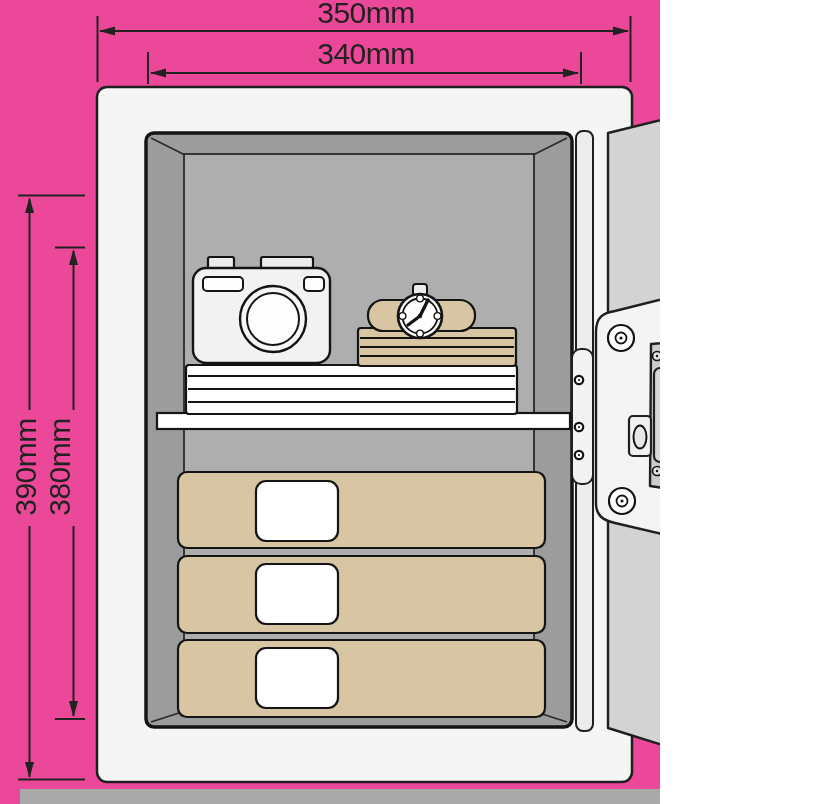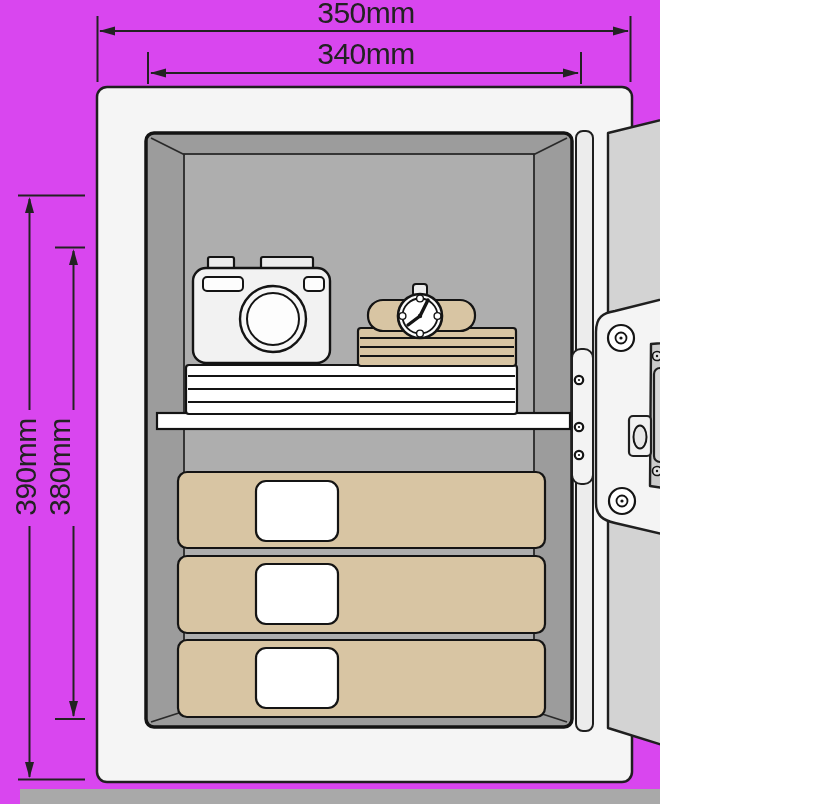--- a/index.html
+++ b/index.html
@@ -1,19 +1,19 @@
 <!DOCTYPE html>
 <html><head>
 <meta charset="utf-8">
 <style>
   html,body{margin:0;padding:0;background:#ffffff;}
   .stage{
     position:relative;
     width:660px;height:804px;
-    background:#d946ef;
+    background:#ec4899;
     font-family:"Liberation Sans", sans-serif;
     overflow:hidden;
   }
   svg{display:block;}
   .dim-text{
     font-family:"Liberation Sans", sans-serif;
     font-size:30px;
     font-weight:400;
     letter-spacing:-0.5px;
     fill:#222222;

